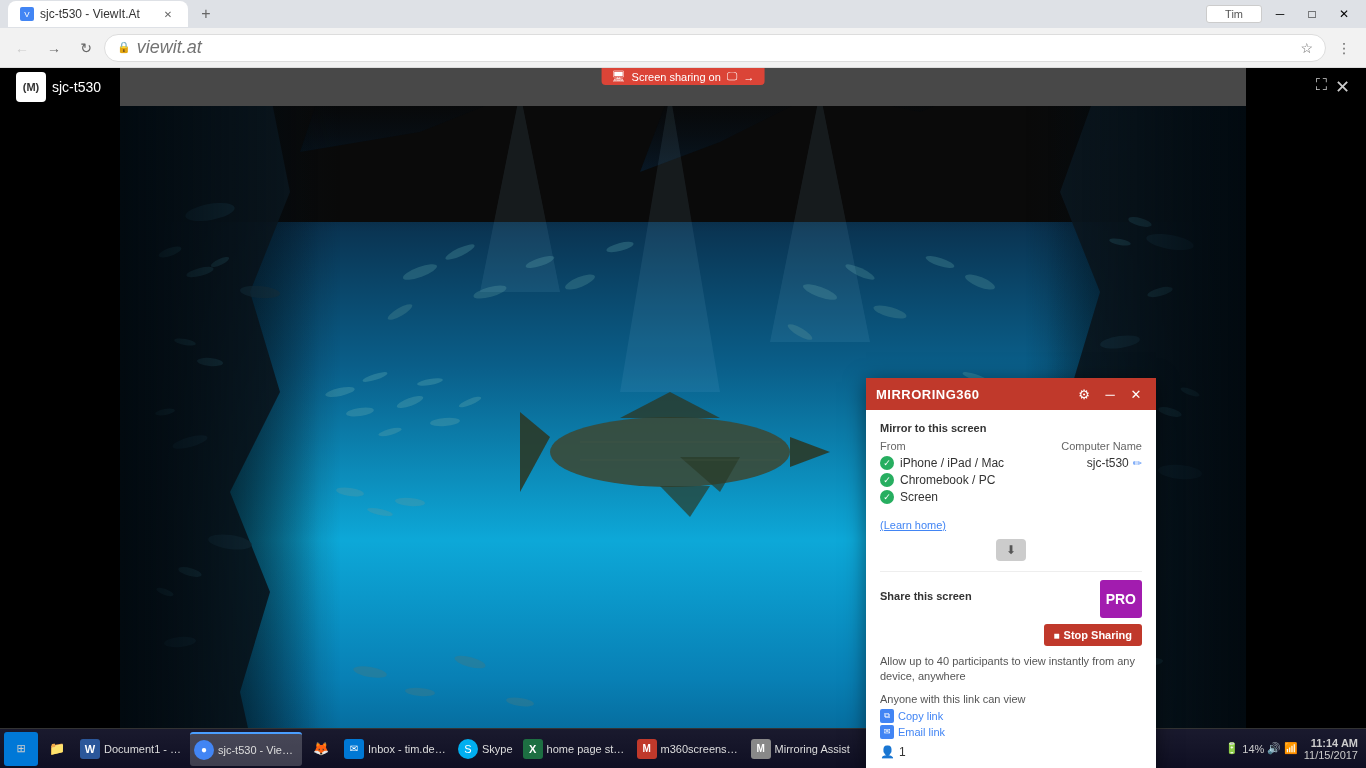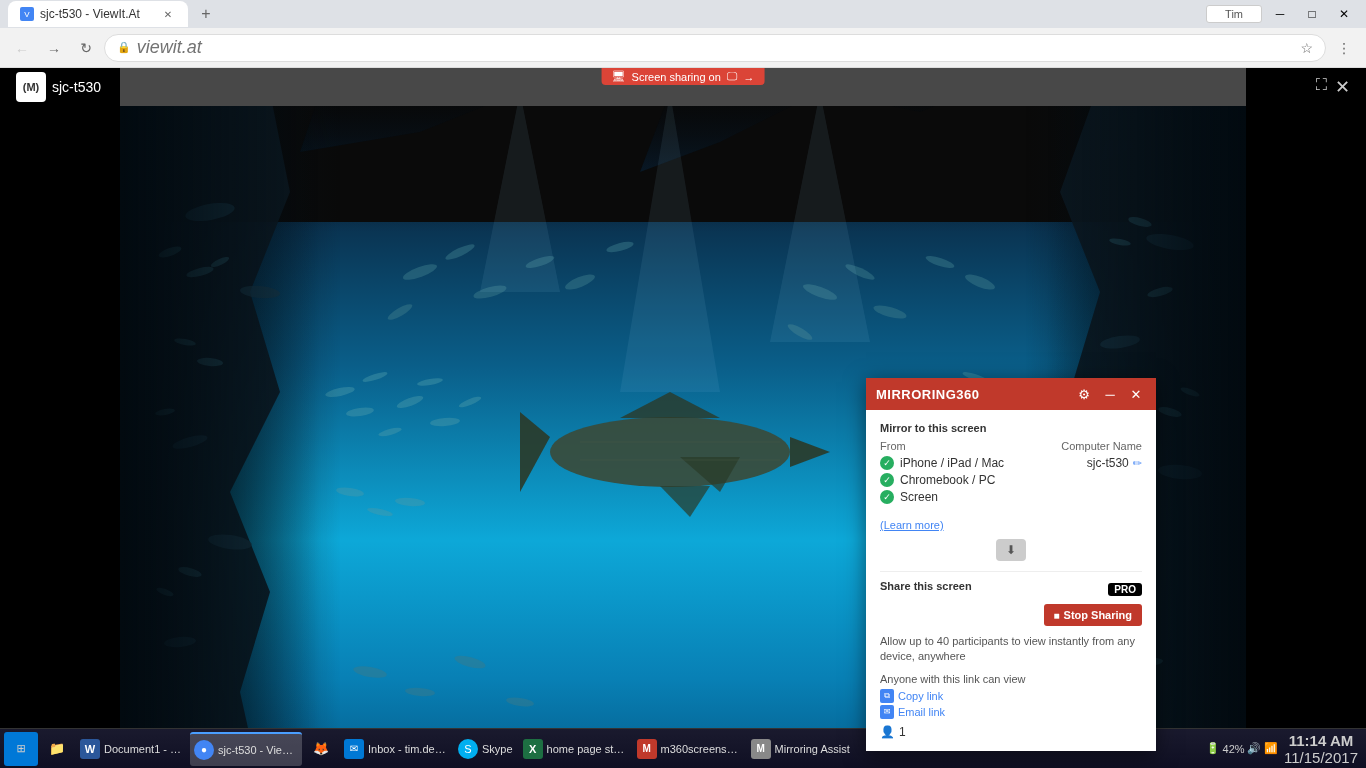--- a/index.html
+++ b/index.html
@@ -125,21 +125,21 @@
 
     .learn-more { color: #4285f4; font-size: 11px; text-decoration: underline; cursor: pointer; margin-bottom: 8px; display: inline-block; }
 
     .download-bar { display: flex; justify-content: center; margin-bottom: 10px; }
     .download-btn { background: #ccc; border-radius: 4px; width: 30px; height: 22px; display: flex; align-items: center; justify-content: center; color: #555; font-size: 12px; cursor: pointer; }
 
     .divider { height: 1px; background: #eee; margin: 8px 0; }
 
     .share-section { margin-top: 2px; }
     .share-header { display: flex; align-items: center; justify-content: space-between; margin-bottom: 6px; }
-    .pro-badge { background: #000000; color: #fff; font-size: 10px; font-weight: 700; padding: 1px 6px; border-radius: 3px; }
+    .pro-badge { background: #a21caf; color: #fff; font-size: 14px; font-weight: 700; padding: 11px 6px; border-radius: 3px; }
     .stop-sharing-btn {
       background: #c0392b; color: #fff; font-size: 11px; font-weight: 600;
       padding: 5px 10px; border-radius: 3px; cursor: pointer; display: flex; align-items: center; gap: 4px;
       border: none;
     }
     .stop-icon { font-size: 10px; }
     .share-desc { font-size: 11px; color: #555; margin-bottom: 8px; line-height: 1.4; }
     .link-label { font-size: 11px; color: #555; margin-bottom: 4px; }
     .link-row { display: flex; align-items: center; gap: 6px; margin-bottom: 6px; }
     .link-input {
@@ -163,21 +163,21 @@
     .taskbar-btn {
       height: 34px; min-width: 34px; display: flex; align-items: center; justify-content: center;
       border-radius: 3px; cursor: pointer; padding: 0 4px; gap: 4px;
       font-size: 11px; color: #ccc;
     }
     .taskbar-btn.active { background: rgba(255,255,255,0.2); border-top: 2px solid #4a9eff; }
     .taskbar-start { background: #0078d7; border-radius: 3px; }
     .taskbar-icon { width: 20px; height: 20px; border-radius: 3px; display: flex; align-items: center; justify-content: center; font-size: 13px; }
     .taskbar-label { font-size: 11px; color: #ddd; max-width: 80px; overflow: hidden; text-overflow: ellipsis; white-space: nowrap; }
     .taskbar-right { margin-left: auto; display: flex; align-items: center; gap: 6px; padding-right: 4px; }
-    .clock { text-align: center; font-size: 15px; color: #ccc; }
+    .clock { text-align: right; font-size: 11px; color: #ccc; }
     .clock-time { font-weight: 600; }
     .clock-date {}
     .tray-icons { display: flex; align-items: center; gap: 3px; }
     .tray-icon { font-size: 11px; color: #ccc; }
   </style>
 </head>
 <body>
 
 <div class="browser-frame">
 
@@ -416,21 +416,21 @@
           </div>
           <div class="computer-col">
             <div class="section-label">Computer Name</div>
             <div class="computer-name-row">
               <span class="computer-name">sjc-t530</span>
               <span class="edit-icon">✏</span>
             </div>
           </div>
         </div>
 
-        <a class="learn-more">(Learn more)</a>
+        <a class="learn-more">(Learn home)</a>
 
         <div class="download-bar">
           <div class="download-btn">⬇</div>
         </div>
 
         <div class="divider"></div>
 
         
         <div class="share-section">
           <div class="share-header">
@@ -510,21 +510,21 @@
       </div>
 
       <div class="taskbar-btn">
         <div class="taskbar-icon" style="background:#888;color:#fff;font-size:10px;font-weight:bold;">M</div>
         <span class="taskbar-label">Mirroring Assist</span>
       </div>
 
       <div class="taskbar-right">
         <div class="tray-icons">
           <span class="tray-icon">🔋</span>
-          <span class="tray-icon">42%</span>
+          <span class="tray-icon">14%</span>
           <span class="tray-icon">🔊</span>
           <span class="tray-icon">📶</span>
         </div>
         <div class="clock">
           <div class="clock-time">11:14 AM</div>
           <div class="clock-date">11/15/2017</div>
         </div>
       </div>
     </div>
   </div>

